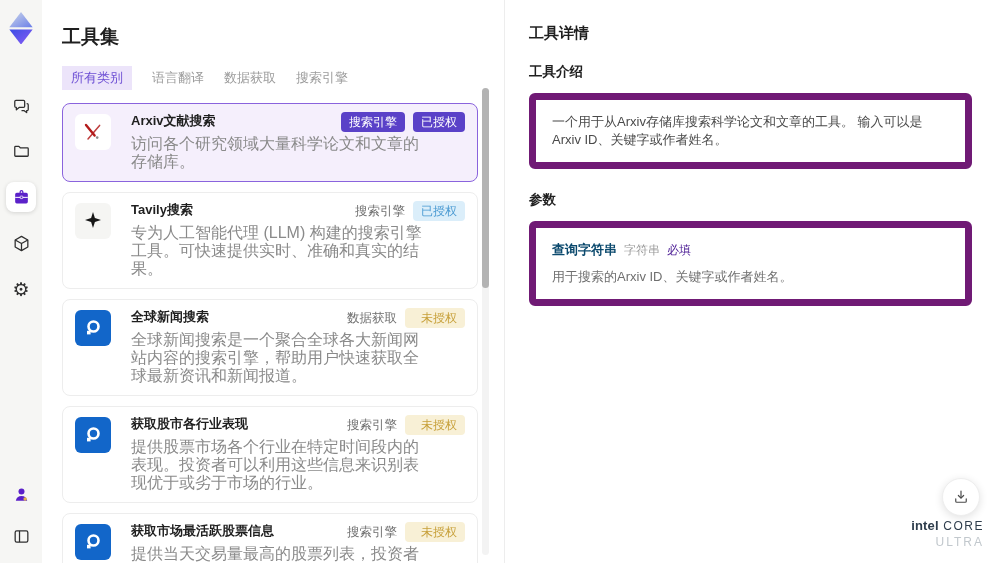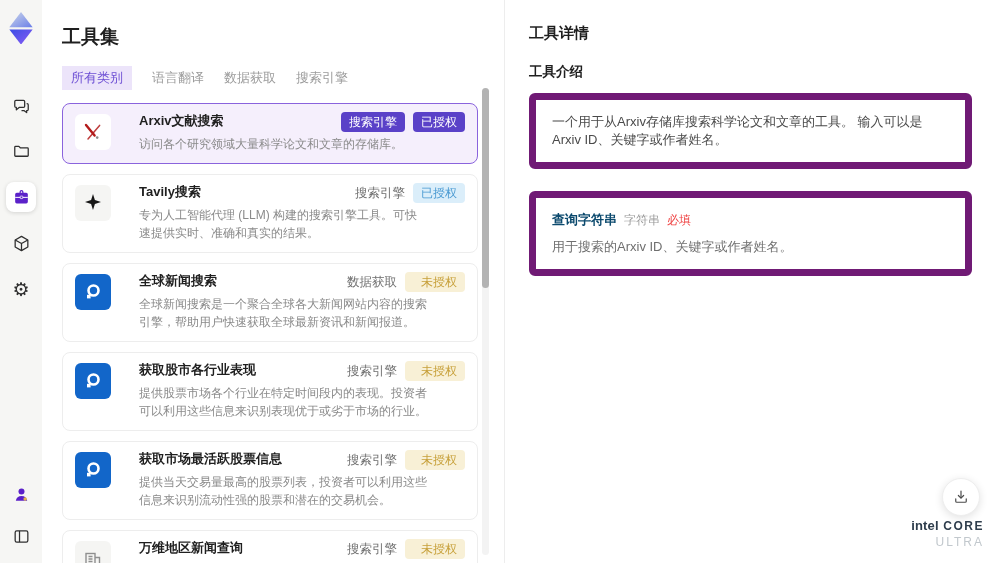--- a/index.html
+++ b/index.html
@@ -21,63 +21,63 @@
 
   
   .list-panel { width:463px; flex:none; position:relative; padding:16px 26px 0 20px;
                 border-right:1px solid #ededed; background:#fff; }
   .page-title { font-size:19px; font-weight:700; margin:8px 0 16px; }
   .tabs { display:flex; gap:20px; align-items:center; font-size:13px; color:#9b9b9b; margin-bottom:13px; }
   .tab { cursor:pointer; padding:3px 0; white-space:nowrap; }
   .tab.active { color:#6d4fd4; background:#ece4fa; padding:3px 9px; border-radius:0; }
 
   .cards { height:472px; overflow:hidden; }
-  .card { display:flex; gap:28px; padding:8px 12px 10px; border:1px solid #ededed; border-radius:8px;
+  .card { display:flex; gap:20px; padding:8px 12px 10px; border:1px solid #ededed; border-radius:8px;
           background:#fff; margin-bottom:10px; cursor:pointer; }
   .card.selected { background:#f5effc; border:1px solid #8a63dd; }
   .card-icon { width:36px; height:36px; border-radius:6px; flex:none; display:flex;
                align-items:center; justify-content:center; margin-top:2px; }
   .card-icon svg { width:24px; height:24px; }
   .tile-white { background:#fff; }
   .tile-gray  { background:#f5f5f3; }
   .tile-blue  { background:#1266c9; }
   .card-body { flex:1; min-width:0; }
   .card-head { display:flex; align-items:flex-start; }
   .card-title { font-size:13px; font-weight:700; line-height:17px; }
   .card-right { margin-left:auto; display:flex; gap:8px; align-items:center; flex:none; padding-left:8px; }
   .cat-text { font-size:12.5px; color:#6f6f6f; white-space:nowrap; }
   .badge { font-size:12px; line-height:1; padding:4px 8px; border-radius:4px; white-space:nowrap; }
   .badge.solid { background:#5a41c8; color:#fff; }
   .badge.blue  { background:#dbeefa; color:#4a9ad2; }
   .badge.yellow{ background:#f8f0d6; color:#c7a03a;padding-left:16px; }
-  .card-desc { font-size:12px; color:#8a8a8a; line-height:18px; margin-top:3px; padding-right:38px; }
+  .card-desc { font-size:16px; color:#8a8a8a; line-height:18px; margin-top:3px; padding-right:38px; }
 
   .sb-track { position:absolute; right:15px; top:88px; bottom:8px; width:7px; background:#f3f3f3;
               border-radius:4px; }
   .sb-thumb { width:7px; height:200px; background:#b3b3b3; border-radius:4px; cursor:pointer; }
 
   
   .detail-panel { flex:1; position:relative; padding:16px 28px 0 24px; background:#fff; }
   .detail-title { font-size:15px; font-weight:700; margin:8px 0 20px; }
   .section-h { font-size:13.5px; font-weight:700; margin:0 0 12px; }
   .box { border:7px solid #701a75; border-radius:6px; padding:13px 16px; font-size:13px;
          color:#4a4a4a; margin-bottom:22px; background:#fff; }
   .param-head { display:flex; align-items:baseline; gap:7px; }
   .param-name { font-size:13px; font-weight:700; color:#0c4a6e; }
   .param-type { font-size:12px; color:#9a9a9a; }
-  .param-req  { font-size:12px; color:#ef4444; }
+  .param-req  { font-size:12px; color:#4c1d95; }
   .param-desc { font-size:13px; color:#6f6f6f; margin-top:9px; }
 
   .fab { position:absolute; right:20px; bottom:47px; width:38px; height:38px; border-radius:50%;
          background:#fff; border:1px solid #eee; box-shadow:0 2px 8px rgba(0,0,0,.12);
          display:flex; align-items:center; justify-content:center; cursor:pointer; }
   .fab svg { width:18px; height:18px; }
   .brand { position:absolute; right:16px; bottom:14px; color:#2e3d4c; text-align:right; line-height:1.1; }
   .brand .intel { font-size:13px; font-weight:700; letter-spacing:.2px; }
-  .brand .core  { font-size:12px; font-weight:700; letter-spacing:1.5px; text-transform:uppercase; }
+  .brand .core  { font-size:12px; font-weight:400; letter-spacing:1.5px; text-transform:uppercase; }
   .brand .ultra { display:block; font-size:12px; color:#c2c8cd; letter-spacing:2px;
                   text-transform:uppercase; margin-top:2px; }
 </style>
 </head>
 <body>
 
 <div class="app">
 
   <aside class="rail">
     <div class="logo">
@@ -270,20 +270,21 @@
   </section>
 
   <section class="detail-panel">
     <h2 class="detail-title">工具详情</h2>
 
     <h3 class="section-h">工具介绍</h3>
     <div class="box">
       <span>一个用于从Arxiv存储库搜索科学论文和文章的工具。 输入可以是Arxiv ID、关键字或作者姓名。</span>
     </div>
 
+    <h3 class="section-h">参数</h3>
     <div class="box">
       <div class="param-head">
         <span class="param-name">查询字符串</span>
         <span class="param-type">字符串</span>
         <span class="param-req">必填</span>
       </div>
       <div class="param-desc">用于搜索的Arxiv ID、关键字或作者姓名。</div>
     </div>
 
     <button class="fab">

